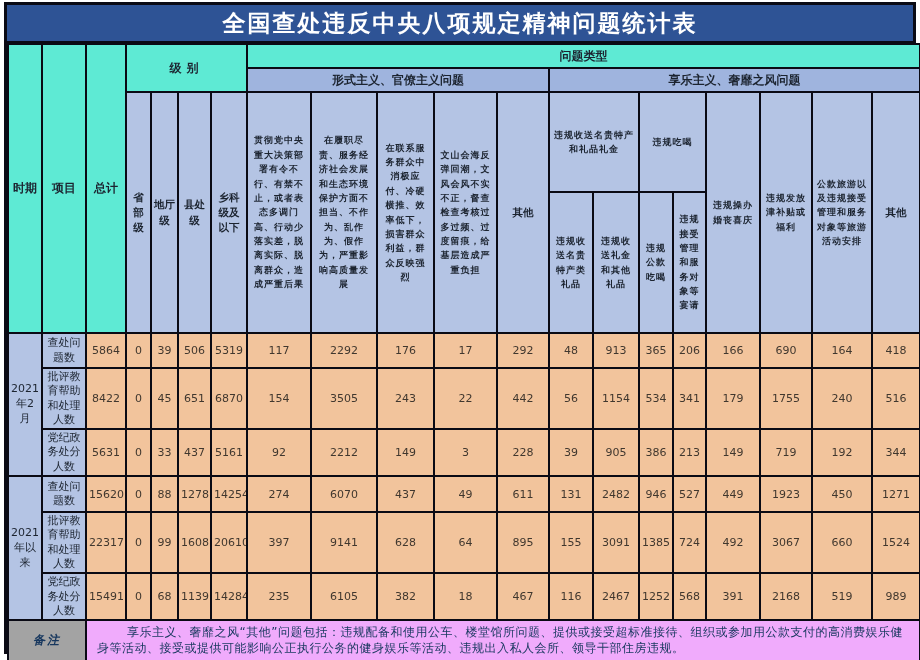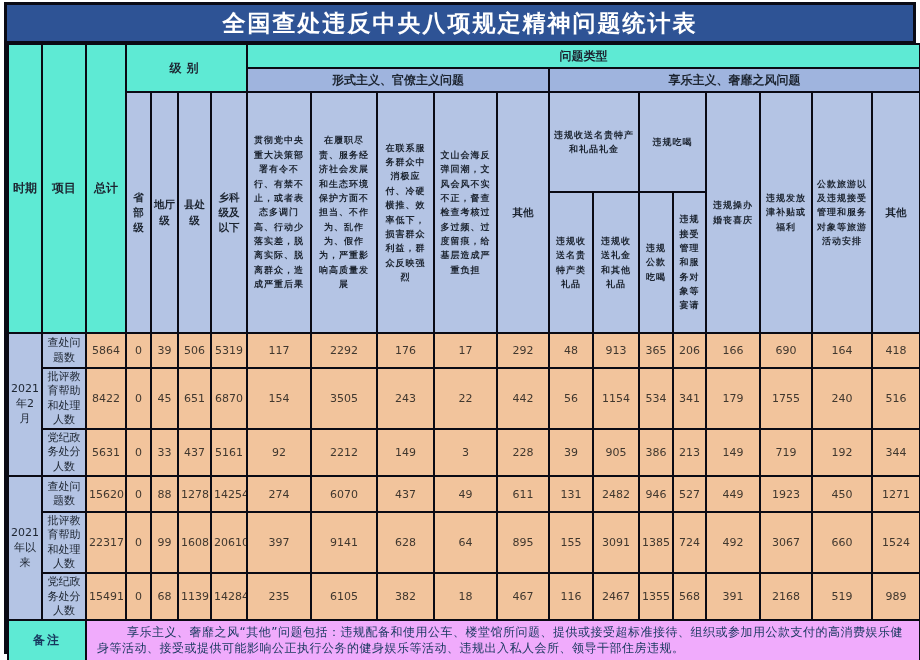--- a/index.html
+++ b/index.html
@@ -13,21 +13,21 @@
   .hd{background:#5eead4;font-weight:bold;font-size:12px;}
   .hd.sp{letter-spacing:5px;}
   .hm{background:#9FB4DE;font-weight:bold;font-size:12px;font-family:Liberation Mono, monospace;}
   .hl{background:#B4C4E4;font-size:10.5px;line-height:1.45;}
   .hs{background:#B4C4E4;font-size:9px;letter-spacing:1px;line-height:1.6;padding:2px 3px;}
   .num{background:#F2C49C;font-size:11px;color:#40372e;}
   .rlabel{background:#B4C4E4;font-size:11px;line-height:1.3;}
   .plabel{background:#B4C4E4;font-size:11px;line-height:1.35;}
   .notecell{background:#f0abfc;text-align:left;font-size:12px;color:#17375E;padding:3px 10px;line-height:1.35;}
   .notecell p{margin:0;text-indent:2.5em;letter-spacing:0.5px;}
-  .notelabel{background:#5eead4;font-size:12px;font-weight:bold;color:#17375E;letter-spacing:2px;}
+  .notelabel{background:#a3a3a3;font-size:12px;font-weight:bold;color:#17375E;letter-spacing:2px;font-style:italic;}
 </style>
 </head>
 <body>
 
 <div class="sheet">
 
   <div class="titlebar">全国查处违反中央八项规定精神问题统计表</div>
 
   <table>
     <colgroup>
@@ -211,21 +211,21 @@
       <td class="num">68</td>
       <td class="num">1139</td>
       <td class="num">14284</td>
       <td class="num">235</td>
       <td class="num">6105</td>
       <td class="num">382</td>
       <td class="num">18</td>
       <td class="num">467</td>
       <td class="num">116</td>
       <td class="num">2467</td>
-      <td class="num">1355</td>
+      <td class="num">1252</td>
       <td class="num">568</td>
       <td class="num">391</td>
       <td class="num">2168</td>
       <td class="num">519</td>
       <td class="num">989</td>
     </tr>
 
     <tr style="height:33px">
       <td class="notelabel" colspan="2">备注</td>
       <td class="notecell" colspan="18">

